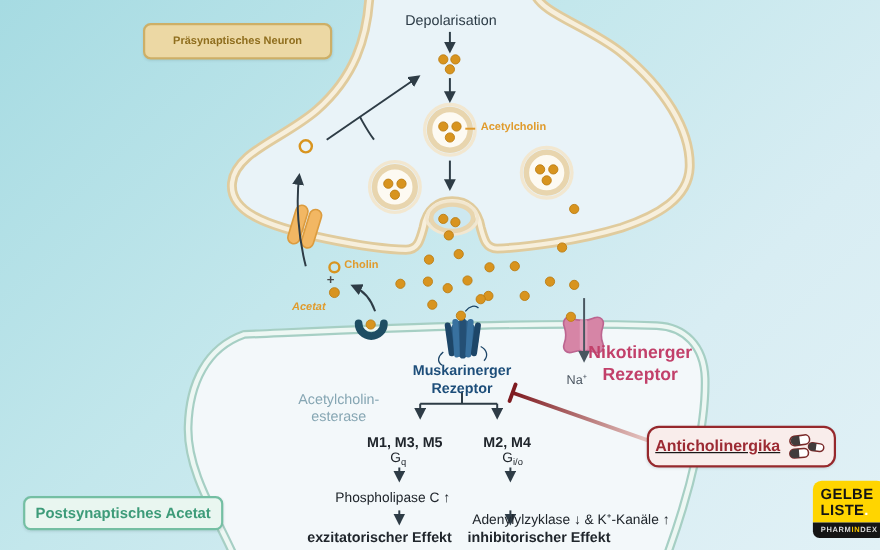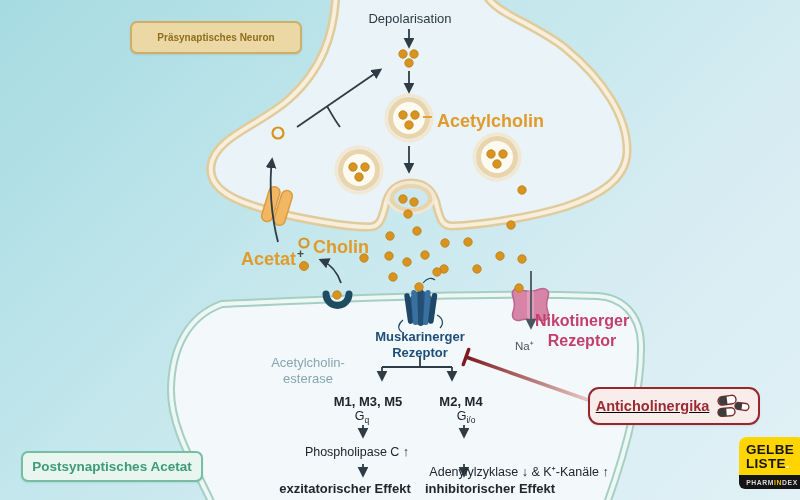--- a/index.html
+++ b/index.html
@@ -3,21 +3,21 @@
 <meta charset="utf-8">
 <style>
   html,body{margin:0;padding:0;}
   body{font-family:"Liberation Sans",sans-serif;}
   #stage{position:relative;width:800px;height:500px;overflow:hidden;
          background:linear-gradient(135deg,#a6dbe2 0%,#c3e7ec 40%,#d8edf3 72%,#e1f1f6 100%);}
   #diagram-svg{position:absolute;left:0;top:0;}
   .lbl{position:absolute;line-height:1.25;}
   .center{text-align:center;}
   .right{text-align:right;}
-  .orange{color:#e09b2d;font-weight:bold;font-size:18px;}
+  .orange{color:#e09b2d;font-weight:bold;font-size:10px;}
   .navy{color:#1d4e7a;font-weight:bold;font-size:13px;}
   .pink{color:#c2406a;font-size:16px;font-weight:600;}
   .gray{color:#86a6b3;font-size:13px;margin-top:36px;}
   .dark{color:#2b3a45;font-size:13px;}
   .flow{color:#20262c;font-size:12.5px;}
   .flow-b{color:#20262c;font-size:13px;font-weight:bold;}
   .sub{font-size:8.5px;vertical-align:-3px;}
   .tag-box{position:absolute;display:flex;align-items:center;justify-content:center;
            border-radius:7px;box-shadow:0 1px 2px rgba(40,60,70,.10);}
   #presyn-box{left:130px;top:21px;width:168px;height:29px;background:#ecd8a4;border:2px solid #cdaf67;}
@@ -173,21 +173,21 @@
     <path d="M463.3,364.5 L468.7,349.5" stroke="#7e1b20" stroke-width="3.5" stroke-linecap="round"></path>
   </g>
 </svg>
 
 <div class="lbl center dark" style="left:340px;top:11px;width:140px;">Depolarisation</div>
 
 <div class="lbl orange" style="left:437px;top:110px;">Acetylcholin</div>
 
 <div class="lbl orange" style="left:313px;top:236px;">Cholin</div>
 <div class="lbl" style="left:297px;top:247px;color:#4a4a4a;font-size:12px;font-weight:bold;">+</div>
-<div class="lbl right orange" style="left:236px;top:248px;width:60px;">Acetat</div>
+<div class="lbl right orange" style="left:236px;top:274px;width:60px;font-style:italic;">Acetat</div>
 
 <div class="lbl center gray" style="left:243px;top:319px;width:130px;">
   <div>Acetylcholin-</div>
   <div>esterase</div>
 </div>
 
 <div class="lbl center navy" style="left:355px;top:329px;width:130px;">
   <div>Muskarinerger</div>
   <div>Rezeptor</div>
 </div>

